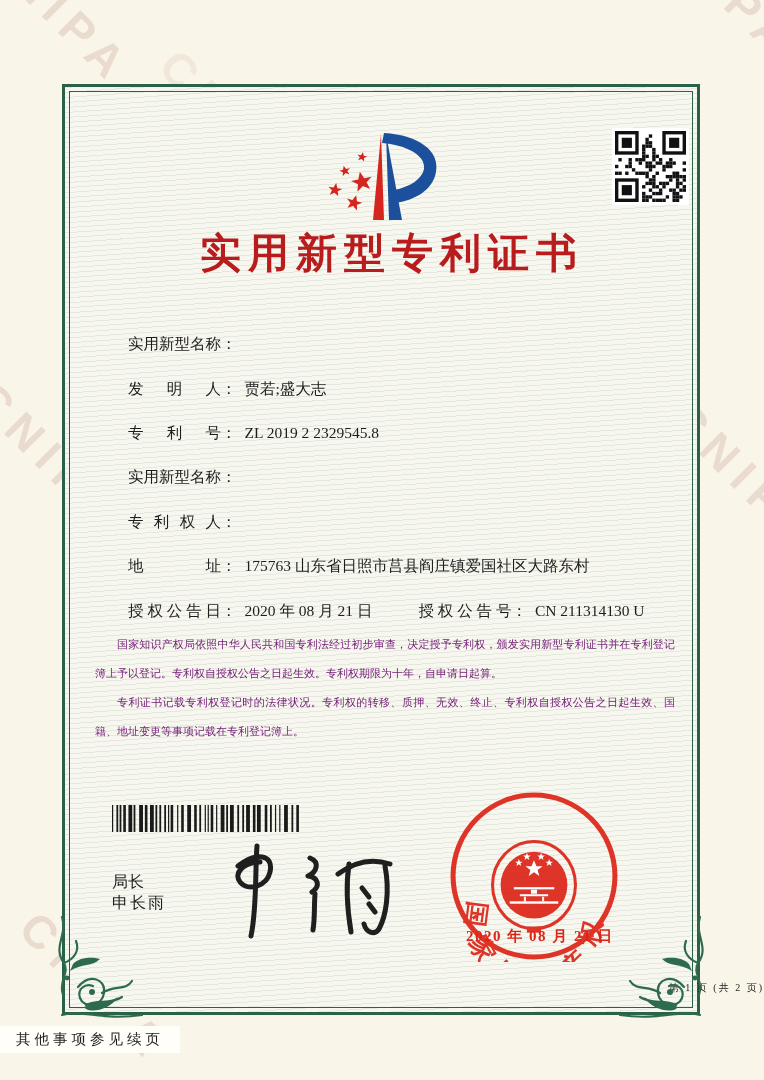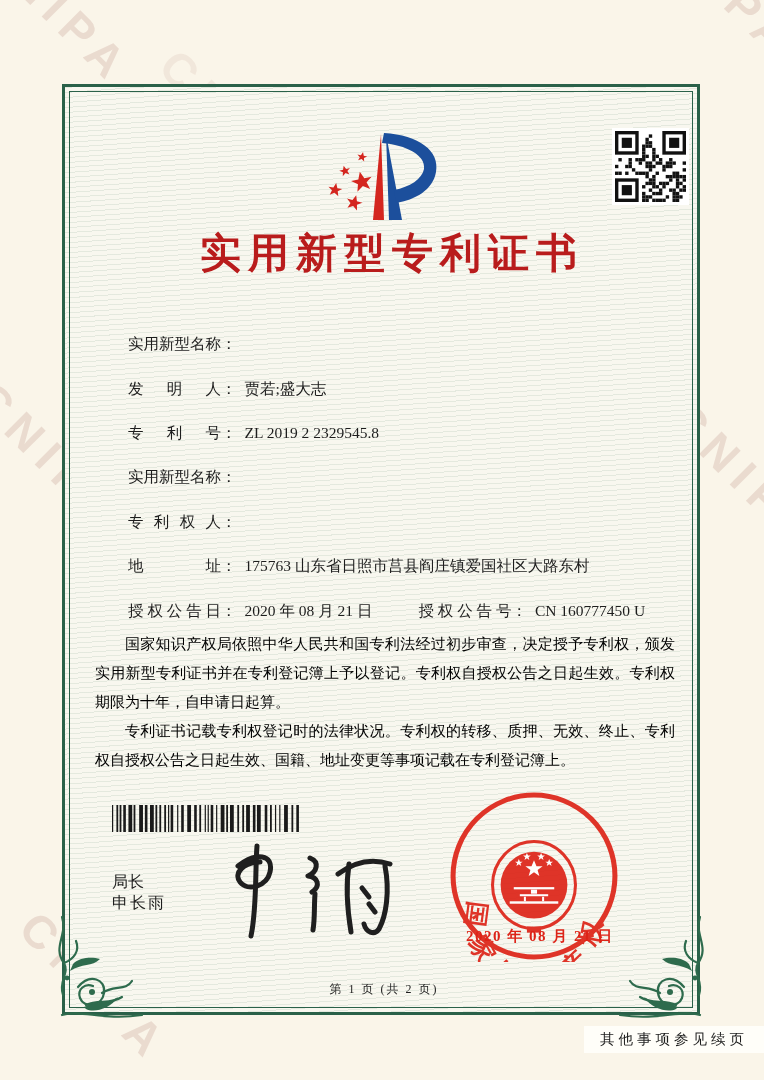--- a/index.html
+++ b/index.html
@@ -50,42 +50,42 @@
   .flabel {
     display:inline-block; width:93px; text-align:justify; text-align-last:justify;
     flex:0 0 93px;
   }
   .fcolon { flex:0 0 auto; margin-right:8px; }
   .fvalue { white-space:nowrap; }
   .fpair2 { display:flex; margin-left:46px; }
   
   .body-text {
     position:absolute; left:95px; top:630px; width:580px;
-    font-size:15px; line-height:29px; text-align:justify; color:#000000;
+    font-size:11px; line-height:29px; text-align:justify; color:#701a75;
   }
   .body-text p { text-indent:2em; }
   
   .barcode { position:absolute; left:110px; top:805px; }
   
   .signer { position:absolute; left:112px; top:872px; font-size:16px; }
   .signer .name { margin-top:0; letter-spacing:2px; }
   .sig { position:absolute; left:218px; top:840px; }
   
   .seal { position:absolute; left:448px; top:790px; opacity:0.92; }
   .seal-date {
     position:absolute; left:466px; top:927px; color:#dd2418;
     font-size:15px; font-weight:600; letter-spacing:1.5px; z-index:5;
   }
   
   .page-info {
-    position:absolute; left:4px; right:0; top:981px; text-align:center;
-    font-size:12px; letter-spacing:2px;
+    position:absolute; left:4px; right:0; top:981px; text-align:right;
+    font-size:10px; letter-spacing:2px;
   }
   .note-band {
-    position:absolute; left:0; right:0; top:1026px; text-align:right; z-index:3;
+    position:absolute; left:0; right:16px; top:1026px; text-align:left; z-index:3;
   }
   .note-band span {
     display:inline-block; background:#fffef9; padding:4px 16px;
     font-size:14.5px; letter-spacing:4px;
   }
 </style>
 </head>
 <body>
 
 <div class="page">
@@ -312,21 +312,21 @@
           <span class="fcolon">：</span>
         <span class="fvalue">175763 山东省日照市莒县阎庄镇爱国社区大路东村</span>
       </div>
       <div class="field-row">
         <span class="flabel">授权公告日</span>
           <span class="fcolon">：</span>
         <span class="fvalue">2020 年 08 月 21 日</span>
         <span class="fpair2">
           <span class="flabel">授权公告号</span>
             <span class="fcolon">：</span>
-          <span class="fvalue">CN 160777450 U</span>
+          <span class="fvalue">CN 211314130 U</span>
         </span>
       </div>
     </div>
 
     <div class="body-text">
       <p>国家知识产权局依照中华人民共和国专利法经过初步审查，决定授予专利权，颁发实用新型专利证书并在专利登记簿上予以登记。专利权自授权公告之日起生效。专利权期限为十年，自申请日起算。</p>
       <p>专利证书记载专利权登记时的法律状况。专利权的转移、质押、无效、终止、专利权自授权公告之日起生效、国籍、地址变更等事项记载在专利登记簿上。</p>
     </div>
 
     <svg class="barcode" width="198" height="27" viewBox="0 0 198 27">

